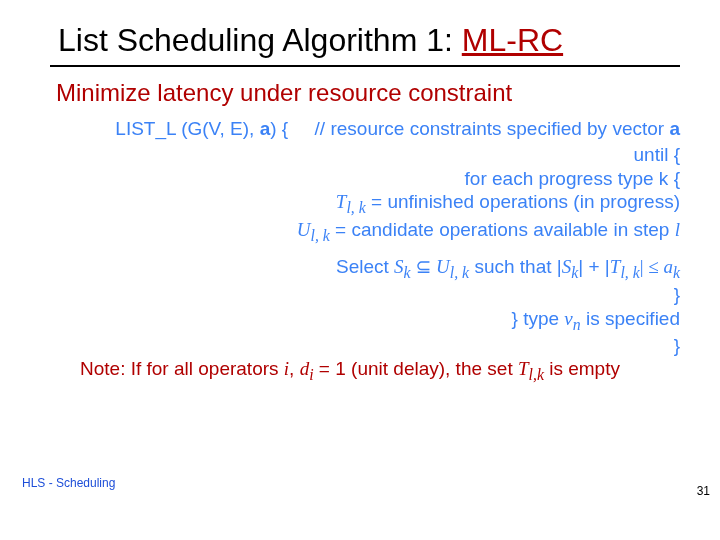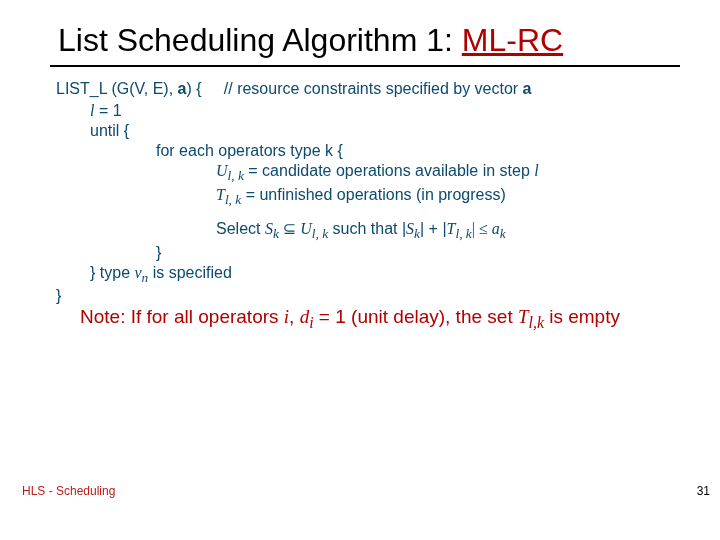--- a/index.html
+++ b/index.html
@@ -34,85 +34,84 @@
     border-top: 2px solid #000;
     margin: 0 0 12px 0;
   }
   .subtitle {
     font-size: 24px;
     color: #b00000;
     margin-bottom: 10px;
     padding-left: 6px;
   }
   .body {
-    font-size: 16px;
+    font-size: 19px;
     line-height: 1.25;
-    color: #0c4a6e;
+    color: #3b82f6;
     padding-left: 6px;
+    text-align: right;
   }
   .sig { margin-bottom: 2px; }
   .sig .bold { font-weight: bold; }
   .comment { font-weight: normal; }
   .ind1 { padding-left: 34px; }
   .ind2 { padding-left: 100px; }
   .ind3 { padding-left: 160px; }
   .ital { font-style: italic; font-family: "Times New Roman", serif; }
   .serif { font-family: "Times New Roman", serif; }
   .gap { height: 10px; }
   .note {
     color: #b00000;
     font-size: 19px;
     padding-left: 30px;
   }
   .footer-left {
     position: absolute;
     left: 22px;
-    bottom: 18px;
+    bottom: 26px;
     font-size: 12px;
-    color: #b91c1c;
+    color: #1d4ed8;
   }
   .footer-right {
     position: absolute;
     right: 10px;
     bottom: 18px;
     font-size: 12px;
     color: #000;
   }
 </style>
 </head>
 <body>
 
 <div class="slide">
 
   <div class="title">
     <span>List Scheduling Algorithm 1: </span><span class="red">ML-RC</span>
   </div>
   <hr class="hr">
 
+  <div class="subtitle">Minimize latency under resource constraint</div>
 
   <div class="body">
 
     <div class="sig">
       <span>LIST_L (G(V, E), </span><span class="bold">a</span><span>) {</span>&nbsp;&nbsp;&nbsp;&nbsp;&nbsp;<span class="comment"><span>// resource constraints specified by vector </span><b>a</b></span>
     </div>
 
-    <div class="ind1">
-      <span class="ital">l</span><span> = 1</span>
-    </div>
 
     <div class="ind1">until {</div>
 
-    <div class="ind2">for each operators type k {</div>
+    <div class="ind2">for each progress type k {</div>
+
+    <div class="ind3">
+      <span class="ital serif">T</span><sub><span class="ital serif">l, k</span></sub><span> = unfinished operations (in progress)</span>
+    </div>
 
     <div class="ind3">
       <span class="ital serif">U</span><sub><span class="ital serif">l, k</span></sub><span> = candidate operations available in step </span><span class="ital">l</span>
-    </div>
-
-    <div class="ind3">
-      <span class="ital serif">T</span><sub><span class="ital serif">l, k</span></sub><span> = unfinished operations (in progress)</span>
     </div>
 
     <div class="gap"></div>
 
     <div class="ind3">
       <span>Select </span><span class="ital serif">S</span><sub><span class="ital serif">k</span></sub><span class="serif"> ⊆ </span><span class="ital serif">U</span><sub><span class="ital serif">l, k</span></sub><span> such that  |</span><span class="ital serif">S</span><sub><span class="ital serif">k</span></sub><span>| + |</span><span class="ital serif">T</span><sub><span class="ital serif">l, k</span></sub><span class="serif">| ≤ </span><span class="ital serif">a</span><sub><span class="ital serif">k</span></sub>
     </div>
 
 
     <div class="ind2">}</div>

